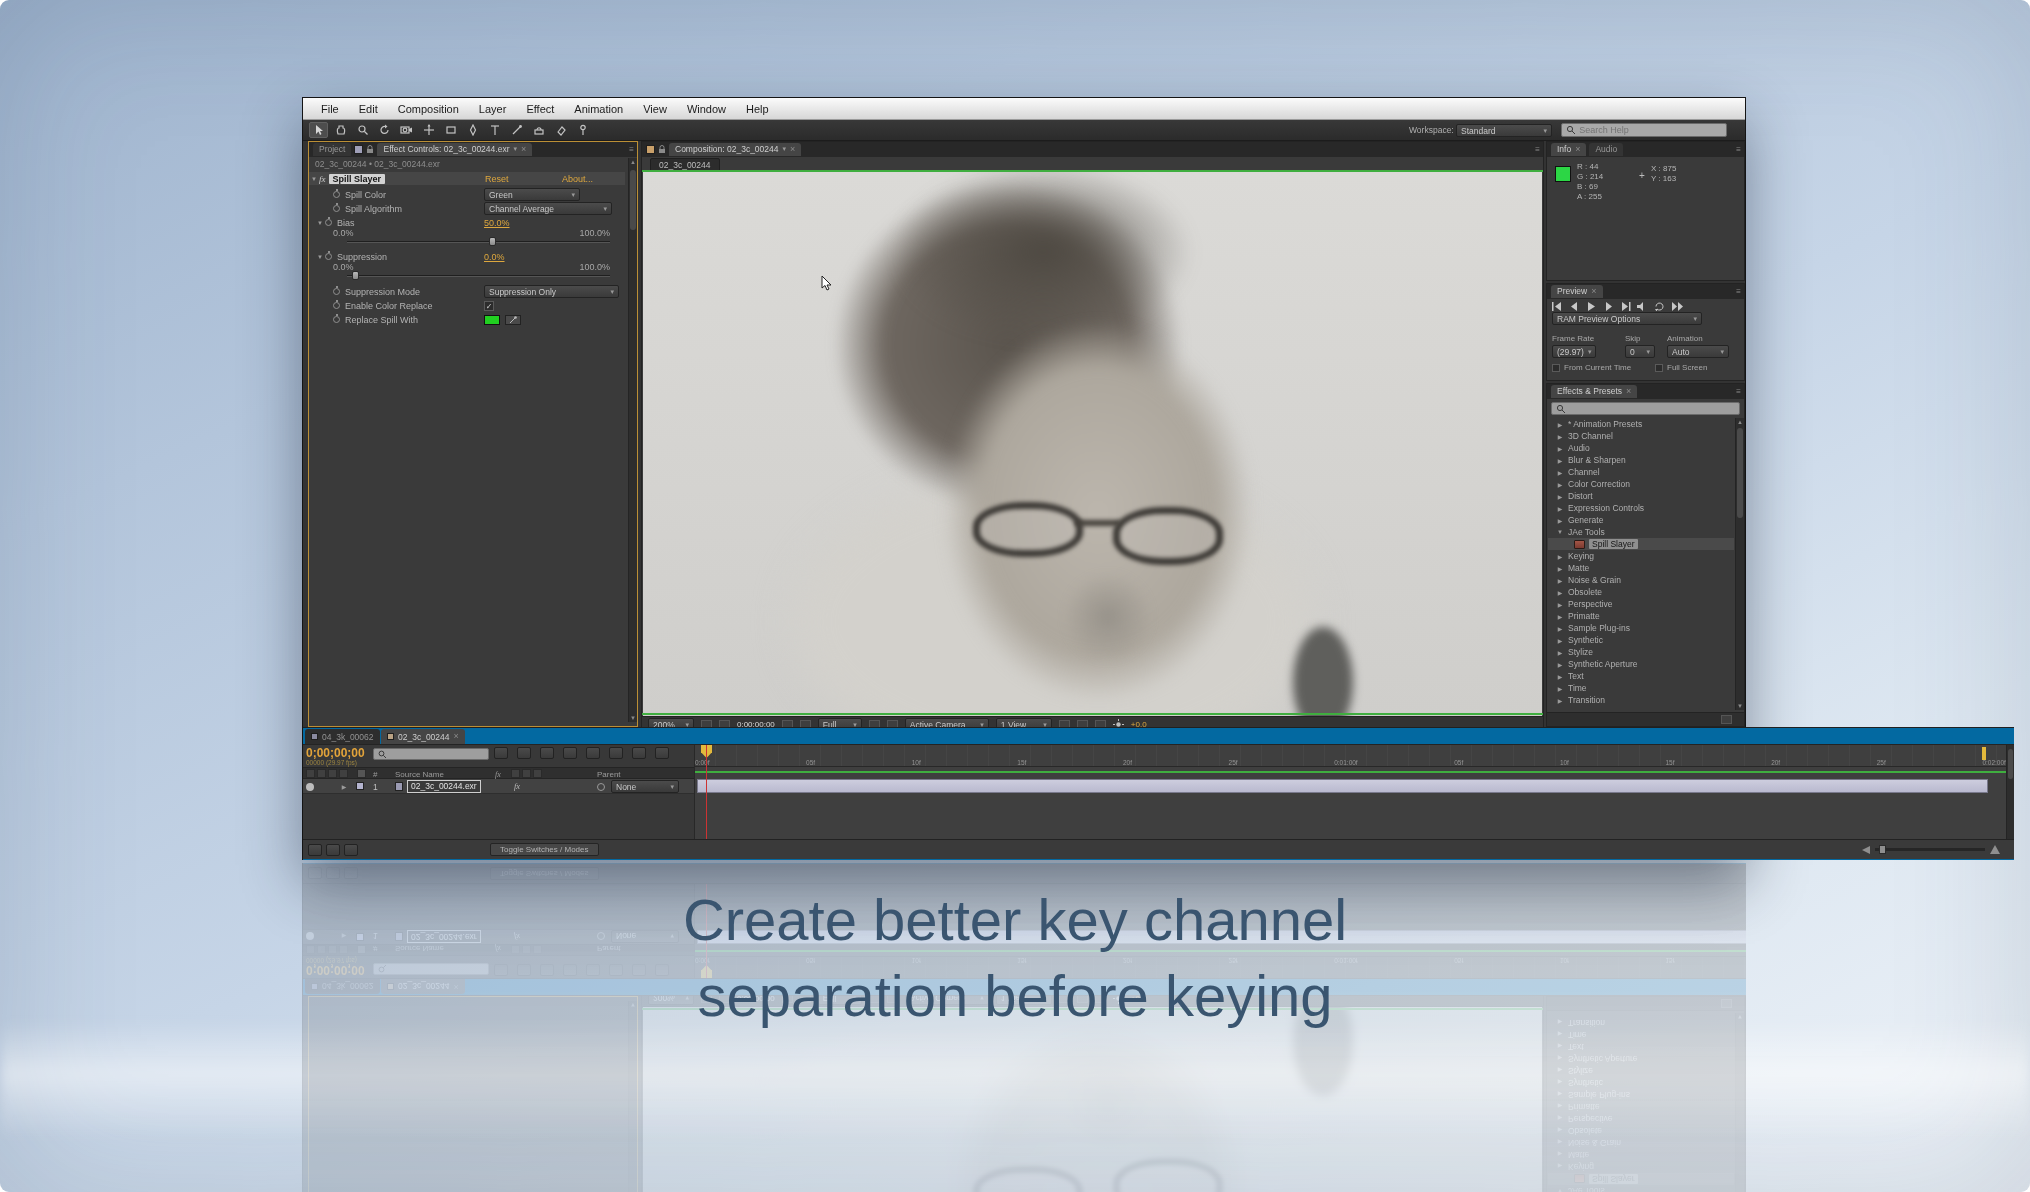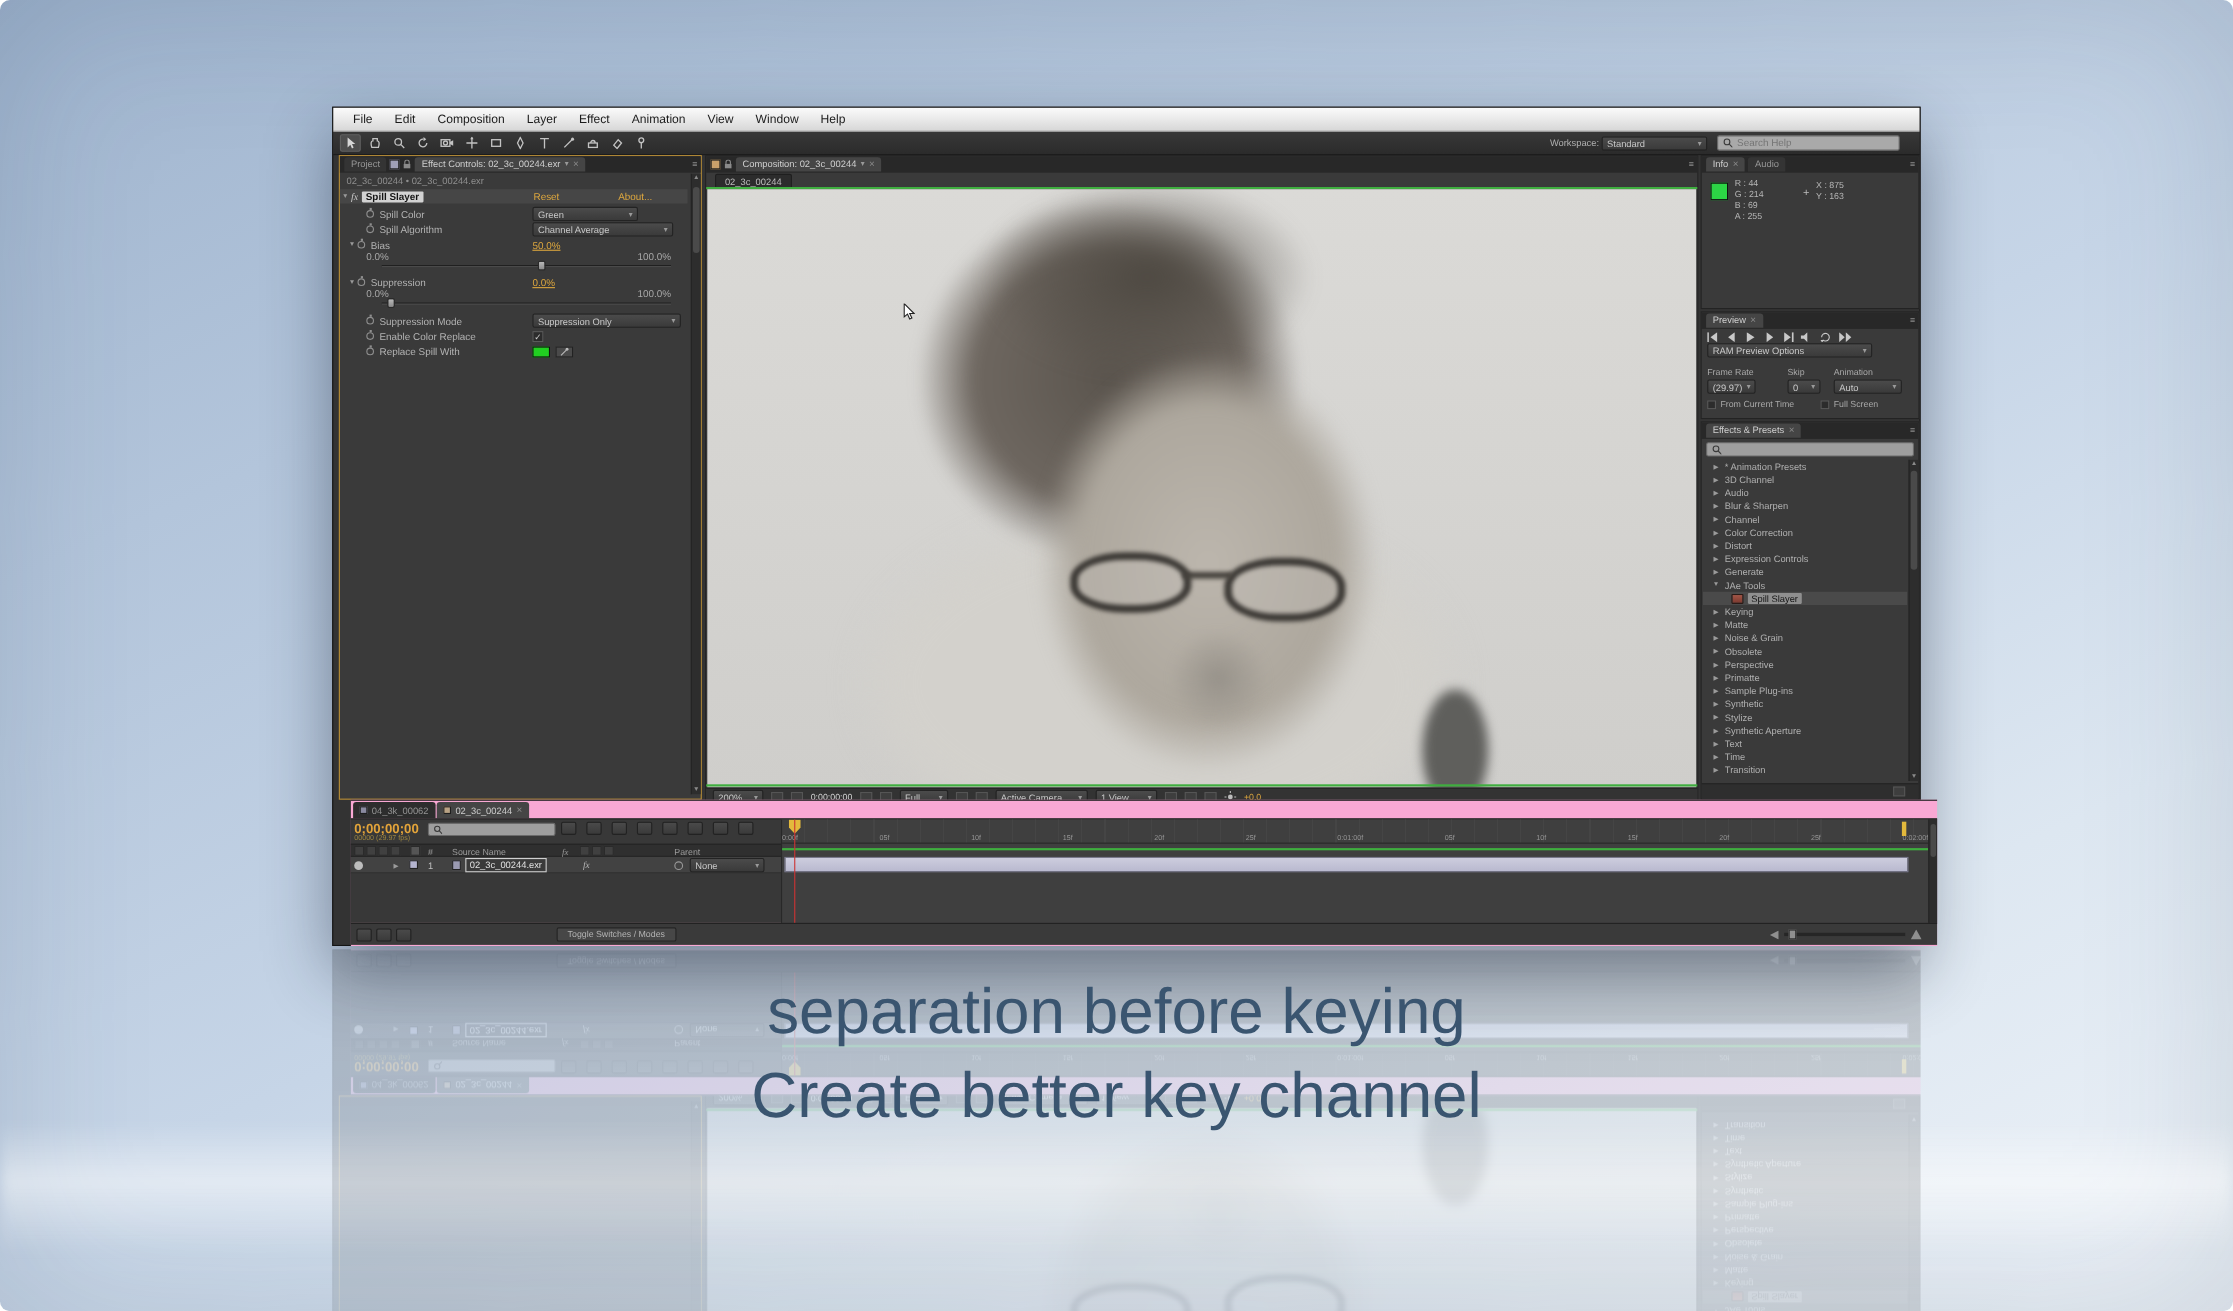--- a/index.html
+++ b/index.html
@@ -52,21 +52,21 @@
   .blob{position:absolute;border-radius:50%}
   .gline{position:absolute;left:0;right:0;height:2px;background:#3fae3f}
   .vtb{position:absolute;left:0;right:0;bottom:0;height:16px;background:#333;border-top:1px solid #222;display:flex;align-items:center;gap:7px;padding:0 6px;font-size:8px;color:#bdbdbd}
   .mini{width:11px;height:9px;border:1px solid #555;background:#3e3e3e;display:inline-block}
   
   .fxi{height:12px;display:flex;align-items:center;gap:4px;padding-left:8px;font-size:8.5px;color:#b0b0b0;white-space:nowrap}
   .fxi .twirl{width:8px}
   .fxsel{background:#8f8f8f;color:#141414;padding:0 3px;border-radius:1px}
   .fxbadge{width:11px;height:9px;background:linear-gradient(#a35546,#7c3a30);border:1px solid #2a1a16;border-radius:1px;display:inline-block}
   
-  .tl{position:absolute;left:16px;top:629px;width:1442px;height:133px;background:#f9a8d4;border-top:1px solid #202020}
+  .tl{position:absolute;left:0;top:629px;width:1711px;height:133px;background:#0369a1;border-top:1px solid #202020}
   .tltab{position:absolute;top:1px;height:15px;display:flex;align-items:center;gap:4px;padding:0 6px;font-size:8.5px;border-radius:3px 3px 0 0}
   .hdr{position:absolute;font-size:8px;color:#9a9a9a}
   .cell{width:9px;height:9px;border:1px solid #2a2a2a;background:#404040;display:inline-block}
   .ticon{width:14px;height:12px;border:1px solid #222;background:linear-gradient(#4a4a4a,#3a3a3a);border-radius:2px;display:inline-block}
   .ruler{position:absolute;display:flex;justify-content:space-between;align-items:flex-end;font-size:6.5px;color:#949494;
     background:repeating-linear-gradient(to right,transparent 0 20px,#454545 20px 21px);border-bottom:1px solid #282828}
   .caption{position:absolute;left:0;right:0;top:882px;text-align:center;color:#3a5570;font-size:58px;line-height:76px;letter-spacing:0}
   .cursor{position:absolute;width:11px;height:16px}
 </style>
 </head>
@@ -673,16 +673,16 @@
         </div>
         <svg width="10" height="9">
               <polygon points="0,9 5,0 10,9" fill="#8f8f8f"></polygon>
             </svg>
       </div>
     </div>
   </div>
 </div>
 
 <div class="caption">
+  <div>Create better key channel</div>
   <div>separation before keying</div>
-  <div>Create better key channel</div>
 </div>
 </div>
 
 </body></html>

